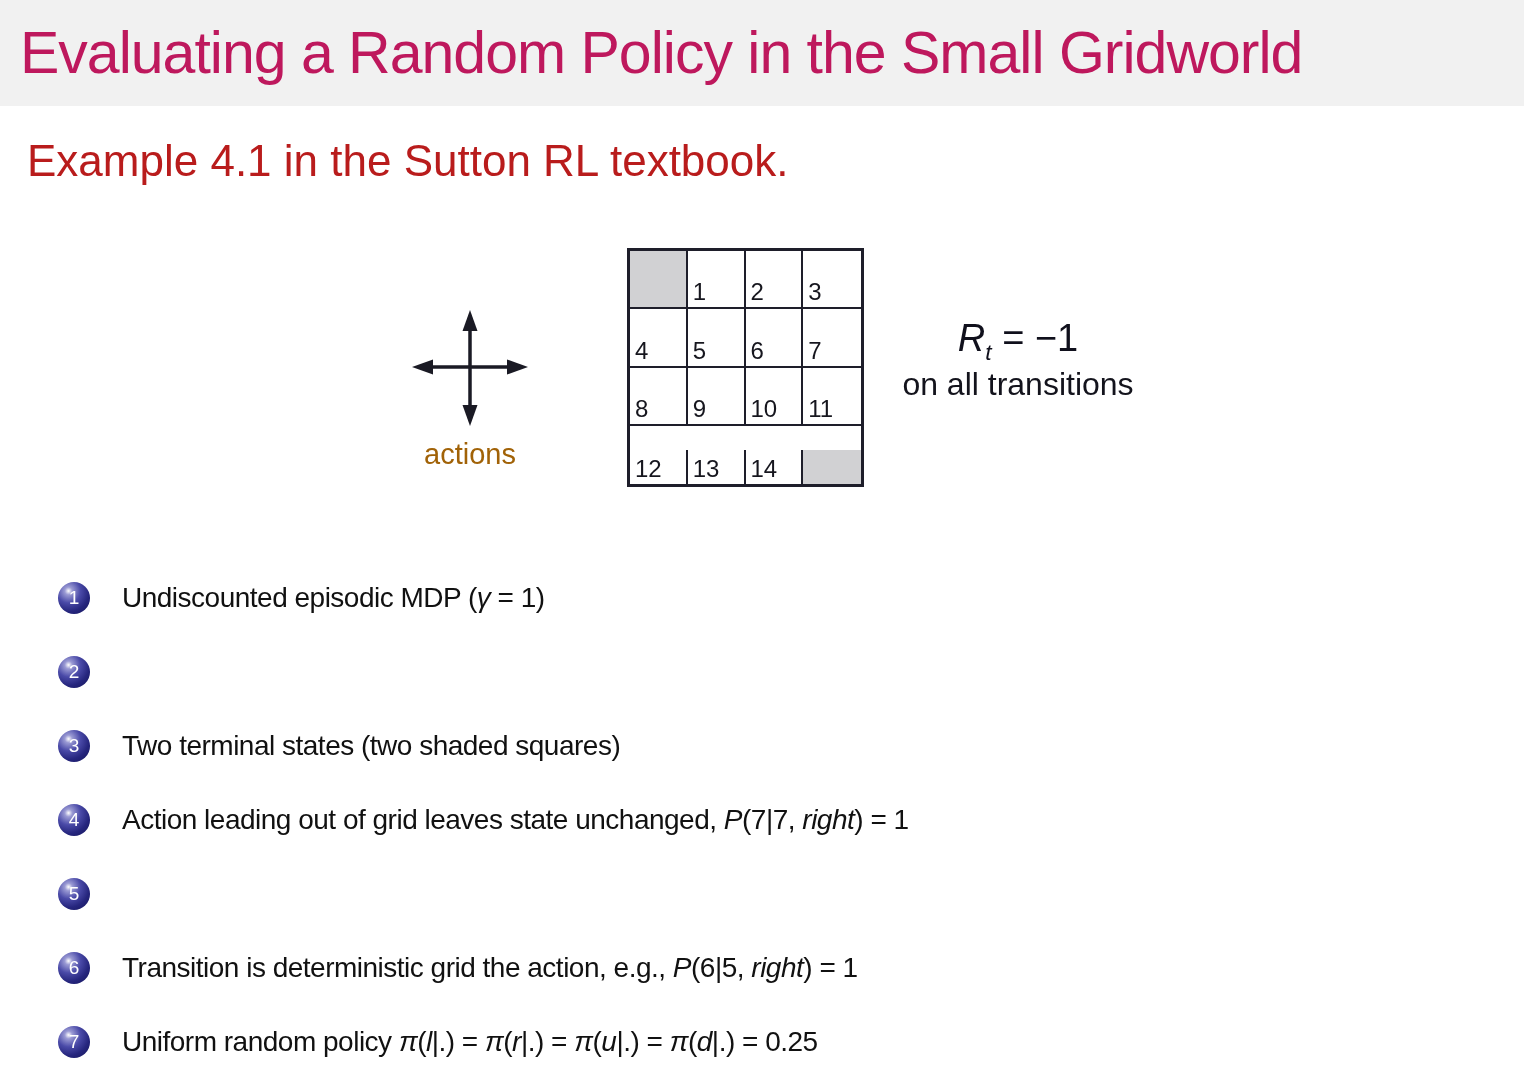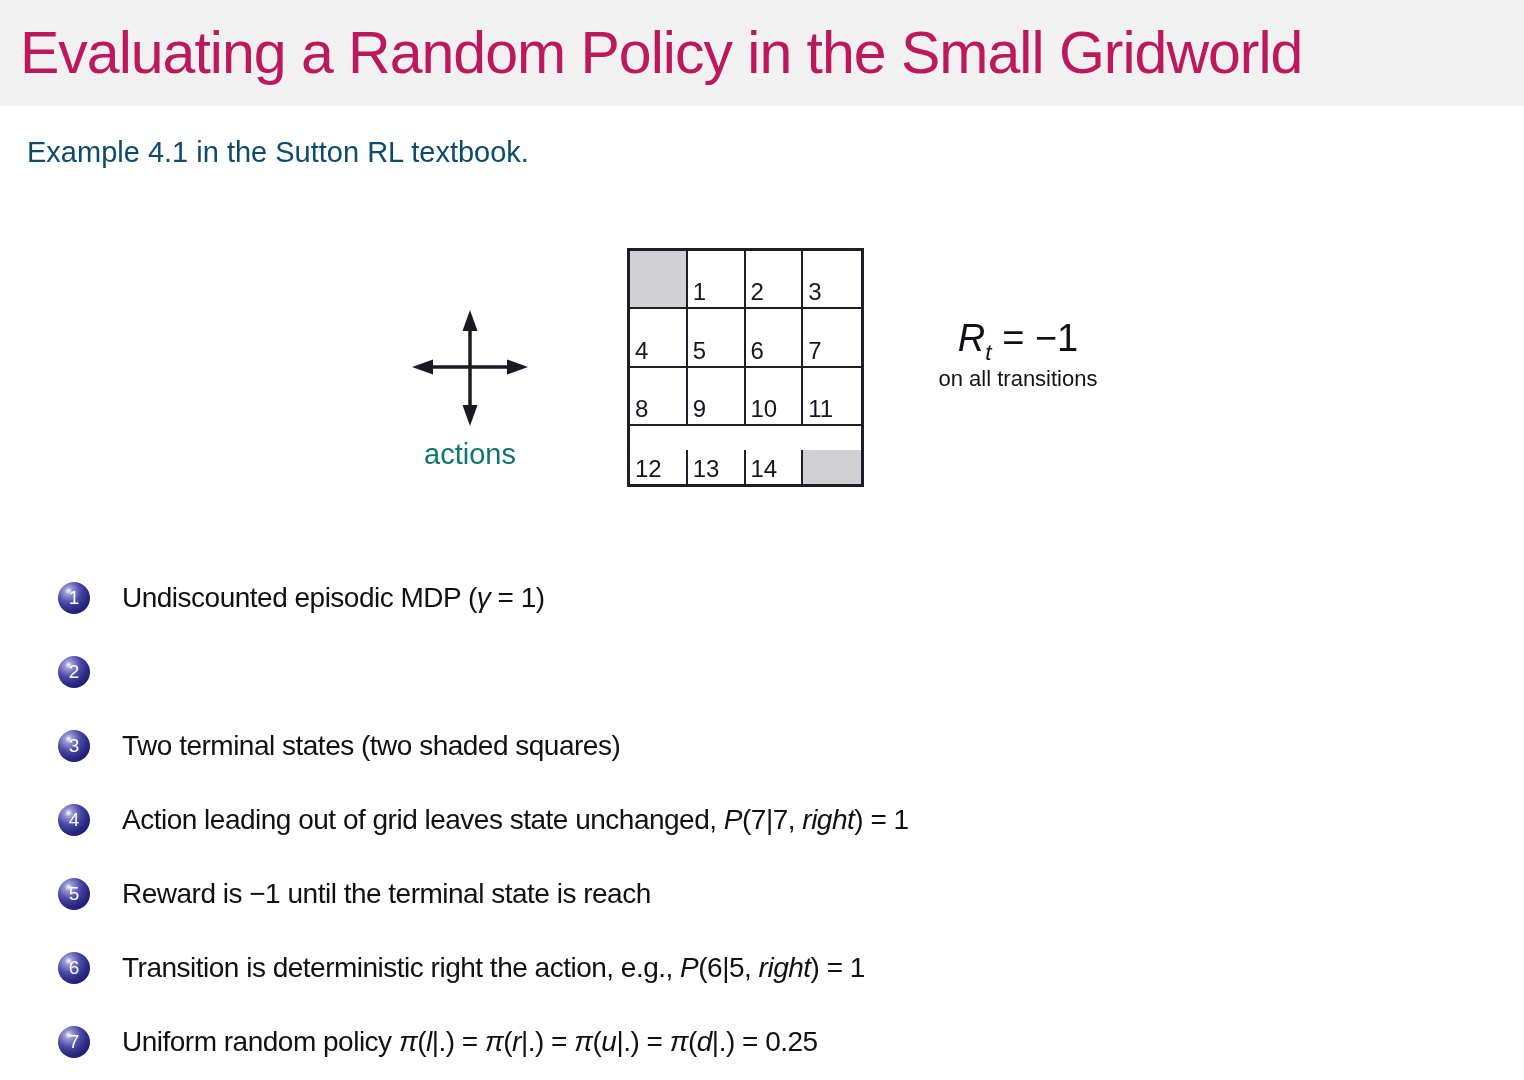--- a/index.html
+++ b/index.html
@@ -11,27 +11,27 @@
   .header {
     position:absolute; left:0; top:0; width:1524px; height:106px;
     background:var(--header-bg, #f1f1f1);
     display:flex; align-items:center;
   }
   .title {
     margin-left:20px; font-size:59px; letter-spacing:-1px; color:#be185d; white-space:nowrap;
   }
   
   .subtitle {
-    position:absolute; left:27px; top:136px; font-size:29px; color:#0c4a6e; white-space:nowrap;
+    position:absolute; left:27px; top:136px; font-size:44px; color:#b91c1c; white-space:nowrap;
   }
   
   .actions-cross { position:absolute; left:408px; top:305px; }
   .actions-label {
     position:absolute; left:400px; top:438px; width:140px; text-align:center;
-    font-size:29px; color:#0f766e;
+    font-size:29px; color:#a16207;
   }
   
   .gridworld {
     position:absolute; left:627px; top:248px; width:237px; height:239px;
     box-sizing:border-box; border:3px solid var(--grid-border, #1e1e2a);
     display:grid; grid-template-columns:repeat(4,1fr); grid-template-rows:repeat(4,1fr);
     background:#ffffff;
   }
   .cell {
     position:relative; box-sizing:border-box;
@@ -43,21 +43,21 @@
   .cell.shaded { background:var(--shaded-cell, #d1d1d3); }
   .cell-label {
     position:absolute; left:5px; bottom:3px; font-size:24px; color:#16161e; line-height:1;
   }
   
   .reward { position:absolute; left:896px; top:318px; width:244px; text-align:center; }
   .reward-formula {
     font-family:"DejaVu Serif", serif; font-size:38px; color:#10101c; line-height:1.1;
   }
   .reward-formula sub { font-size:60%; }
-  .reward-caption { font-size:22px; color:#13131c; margin-top:1px; }
+  .reward-caption { font-size:32px; color:#13131c; margin-top:1px; }
   
   .enumerate { position:absolute; left:0; top:0; width:1524px; height:1080px; }
   .item {
     position:absolute; left:58px; height:56px; display:flex; align-items:center; white-space:nowrap;
   }
   .ball {
     flex:0 0 auto; width:32px; height:32px; border-radius:50%;
     background:radial-gradient(circle at 33% 28%, #ffffff 0%, #9b9bd4 12%, #4a4aa8 38%, var(--ball, #26267e) 65%, var(--ball-dark, #131357) 100%);
     color:#ffffff; display:flex; align-items:center; justify-content:center;
     font-size:19px; margin-right:32px;
@@ -158,25 +158,24 @@
       <div class="item" style="top: 718px;">
         <span class="ball">3</span>
         <span class="item-text"><span class="seg seg-sans">Two terminal states (two shaded squares)</span></span>
       </div>
       <div class="item" style="top: 792px;">
         <span class="ball">4</span>
         <span class="item-text"><span class="seg seg-sans">Action leading out of grid leaves state unchanged, </span><span class="seg seg-it">P</span><span class="seg seg-rm">(7|7, </span><span class="seg seg-it">right</span><span class="seg seg-rm">) = 1</span></span>
       </div>
       <div class="item" style="top: 866px;">
         <span class="ball">5</span>
-        <span class="item-text"><span class="seg seg-sans">Reward is </span><span class="seg seg-rm">−1</span><span class="seg seg-sans"> until the terminal state is reach</span></span>
       </div>
       <div class="item" style="top: 940px;">
         <span class="ball">6</span>
-        <span class="item-text"><span class="seg seg-sans">Transition is deterministic right the action, e.g., </span><span class="seg seg-it">P</span><span class="seg seg-rm">(6|5, </span><span class="seg seg-it">right</span><span class="seg seg-rm">) = 1</span></span>
+        <span class="item-text"><span class="seg seg-sans">Transition is deterministic grid the action, e.g., </span><span class="seg seg-it">P</span><span class="seg seg-rm">(6|5, </span><span class="seg seg-it">right</span><span class="seg seg-rm">) = 1</span></span>
       </div>
       <div class="item" style="top: 1014px;">
         <span class="ball">7</span>
         <span class="item-text"><span class="seg seg-sans">Uniform random policy </span><span class="seg seg-it">π</span><span class="seg seg-rm">(</span><span class="seg seg-it">l</span><span class="seg seg-rm">|.) = </span><span class="seg seg-it">π</span><span class="seg seg-rm">(</span><span class="seg seg-it">r</span><span class="seg seg-rm">|.) = </span><span class="seg seg-it">π</span><span class="seg seg-rm">(</span><span class="seg seg-it">u</span><span class="seg seg-rm">|.) = </span><span class="seg seg-it">π</span><span class="seg seg-rm">(</span><span class="seg seg-it">d</span><span class="seg seg-rm">|.) = 0.25</span></span>
       </div>
     </div>
 
 </div>
 
 </body></html>

